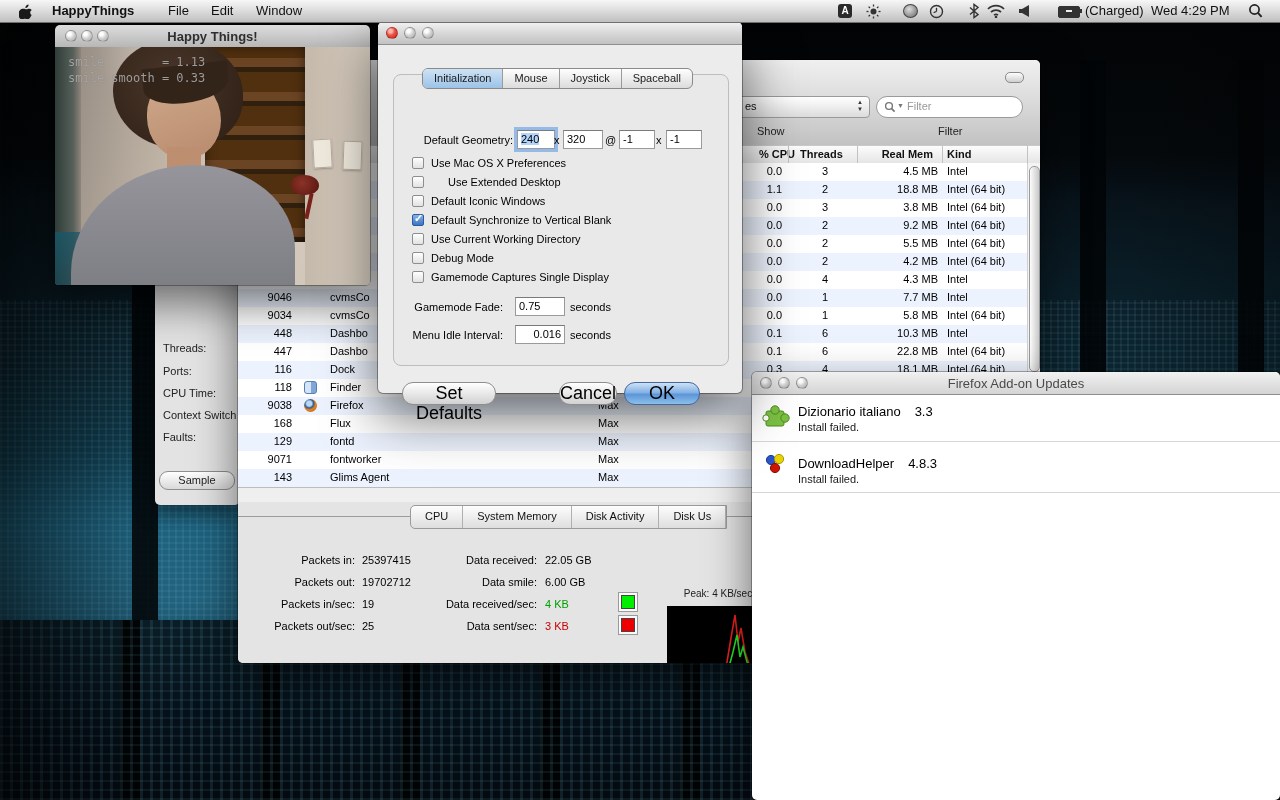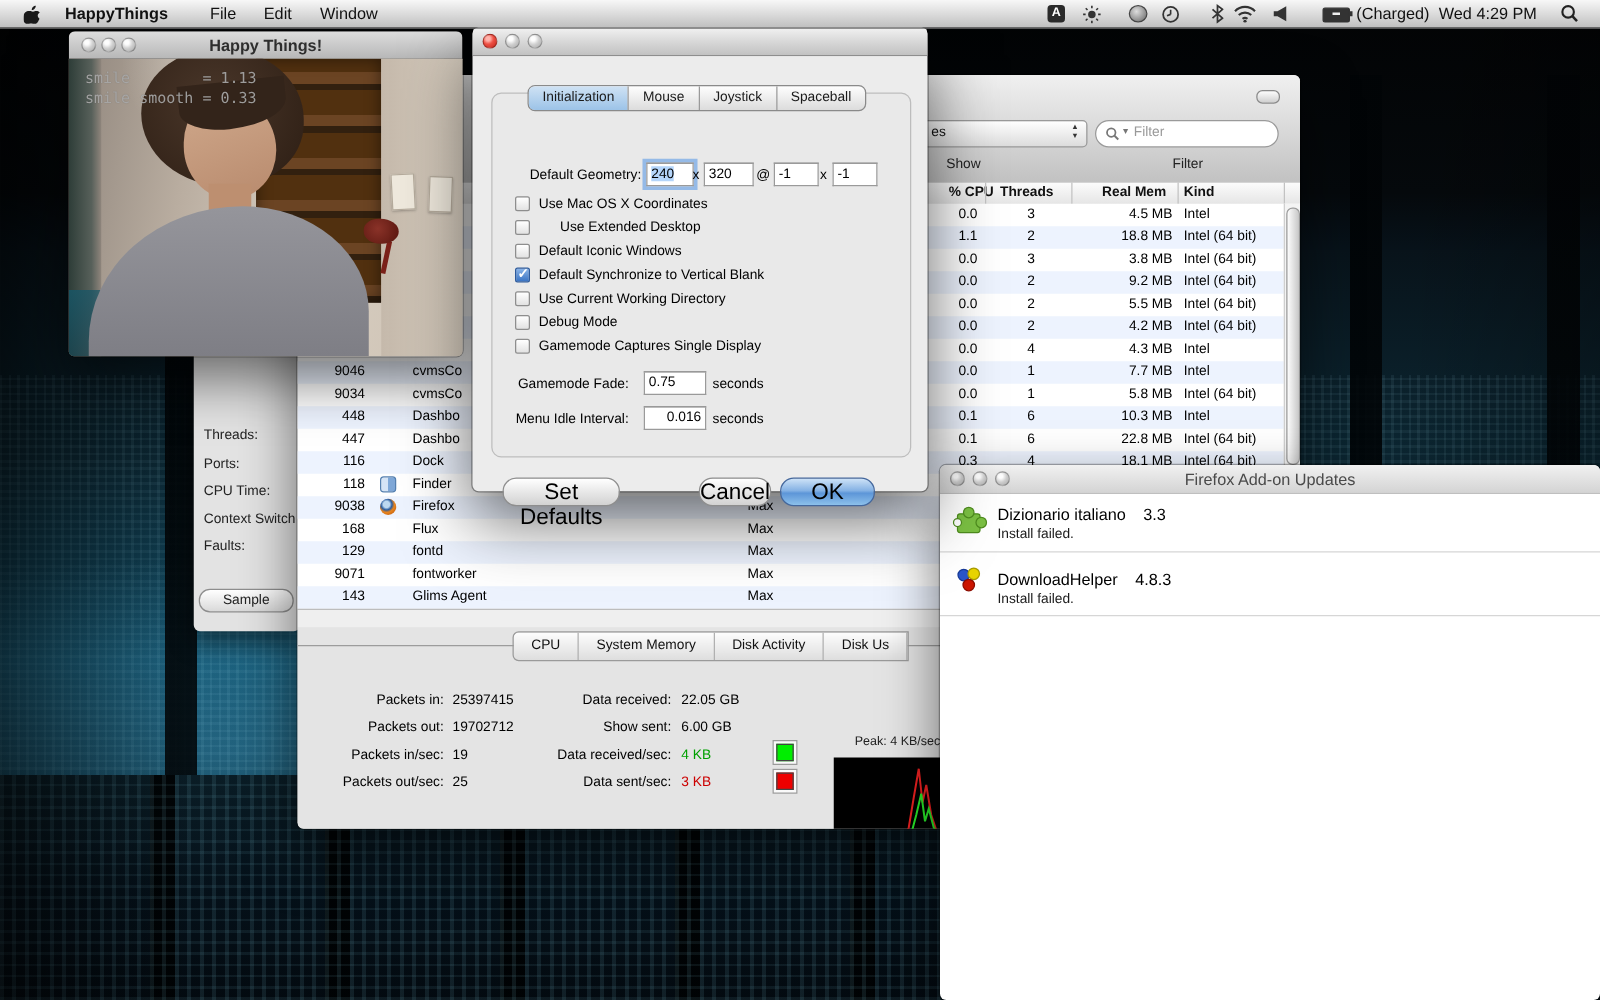--- a/index.html
+++ b/index.html
@@ -356,21 +356,21 @@
       <div class="nrow" style="top:118px">
           <span class="nlab" style="left:0;width:117px">Packets out/sec:</span>
           <span style="position:absolute;left:124px">25</span>
         </div>
 
       <div class="nrow" style="top:52px">
           <span class="nlab" style="left:180px;width:119px">Data received:</span>
           <span style="position:absolute;left:307px">22.05 GB</span>
         </div>
       <div class="nrow" style="top:74px">
-          <span class="nlab" style="left:180px;width:119px">Show sent:</span>
+          <span class="nlab" style="left:180px;width:119px">Data smile:</span>
           <span style="position:absolute;left:307px">6.00 GB</span>
         </div>
       <div class="nrow" style="top:96px">
           <span class="nlab" style="left:180px;width:119px">Data received/sec:</span>
           <span class="v-green" style="position:absolute;left:307px">4 KB</span>
         </div>
       <div class="nrow" style="top:118px">
           <span class="nlab" style="left:180px;width:119px">Data sent/sec:</span>
           <span class="v-red" style="position:absolute;left:307px">3 KB</span>
         </div>
@@ -467,21 +467,21 @@
       <div class="glab" style="left:20px;top:90px;width:115px">Default Geometry:</div>
       <div class="gfield focused" style="left:139px;top:86px;width:30px"><span class="seltext">240</span></div>
       <span class="abs" style="left:176px;top:90px">x</span>
       <div class="gfield" style="left:185px;top:86px;width:32px">320</div>
       <span class="abs" style="left:227px;top:90px">@</span>
       <div class="gfield" style="left:241px;top:86px;width:28px">-1</div>
       <span class="abs" style="left:278px;top:90px">x</span>
       <div class="gfield" style="left:288px;top:86px;width:28px">-1</div>
 
       <div class="cb" style="left:34px;top:113px"></div>
-      <div class="cblab" style="left:53px;top:113px">Use Mac OS X Coordinates</div>
+      <div class="cblab" style="left:53px;top:113px">Use Mac OS X Preferences</div>
       <div class="cb" style="left:34px;top:132px"></div>
       <div class="cblab" style="left:70px;top:132px">Use Extended Desktop</div>
       <div class="cb" style="left:34px;top:151px"></div>
       <div class="cblab" style="left:53px;top:151px">Default Iconic Windows</div>
       <div class="cb on" style="left:34px;top:170px"></div>
       <div class="cblab" style="left:53px;top:170px">Default Synchronize to Vertical Blank</div>
       <div class="cb" style="left:34px;top:189px"></div>
       <div class="cblab" style="left:53px;top:189px">Use Current Working Directory</div>
       <div class="cb" style="left:34px;top:208px"></div>
       <div class="cblab" style="left:53px;top:208px">Debug Mode</div>

